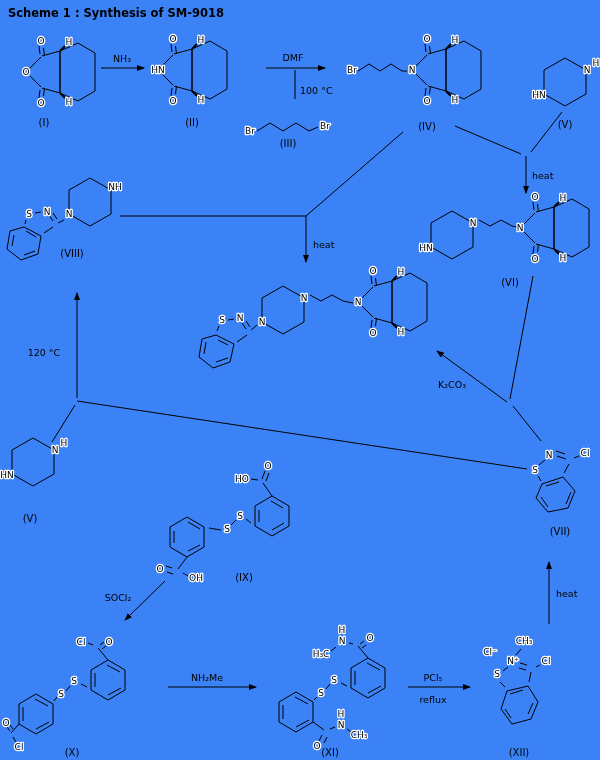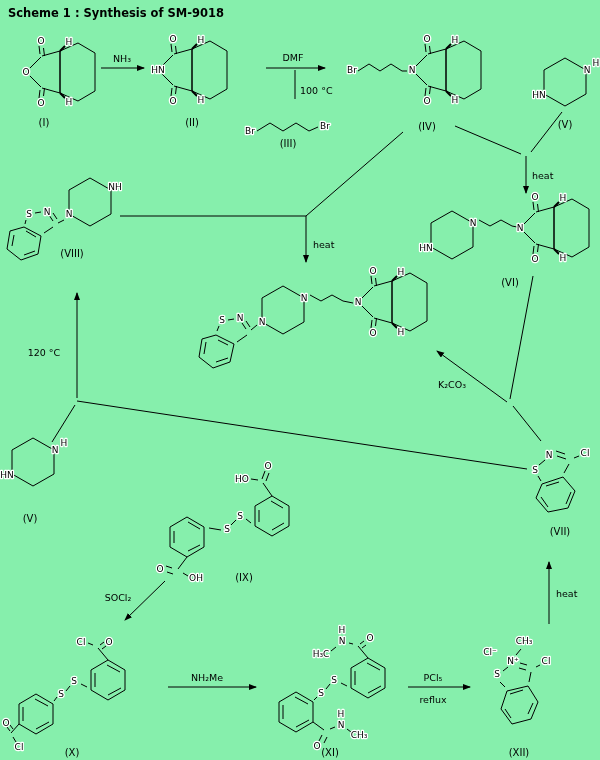--- a/index.html
+++ b/index.html
@@ -1,16 +1,16 @@
 <!DOCTYPE html>
 <html><head>
 <meta charset="utf-8">
 <style>
   html,body{margin:0;padding:0;background:#fff;}
-  .page{position:relative;width:600px;height:760px;background:#86efac;overflow:hidden;
+  .page{position:relative;width:600px;height:760px;background:#3b82f6;overflow:hidden;
         font-family:"DejaVu Sans","Liberation Sans",sans-serif;}
   .title{position:absolute;left:8px;top:6px;font:bold 11.5px "DejaVu Sans","Liberation Sans",sans-serif;color:#000;}
   svg{position:absolute;left:0;top:0;}
   line,polyline,polygon{stroke:#000;stroke-width:1;fill:none;}
   .w{stroke-width:2;}
   .atom{font:9px "DejaVu Sans","Liberation Sans",sans-serif;fill:#000;text-anchor:middle;
         paint-order:stroke;stroke:#fff;stroke-width:2.5px;stroke-linejoin:round;}
   .lbl{font:10px "DejaVu Sans","Liberation Sans",sans-serif;fill:#000;text-anchor:middle;stroke:none;}
   .rg{font:9.5px "DejaVu Sans","Liberation Sans",sans-serif;fill:#000;stroke:none;}
   .mid{text-anchor:middle;}

